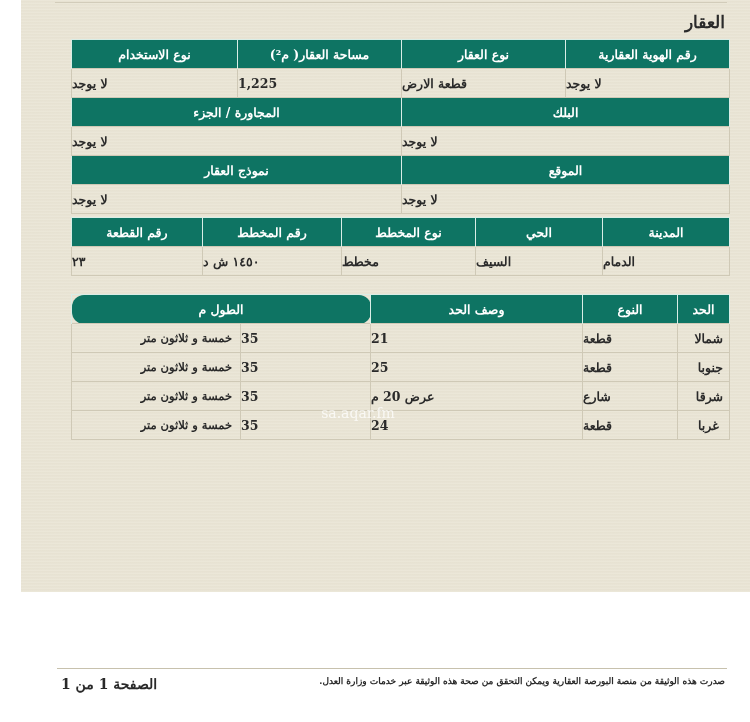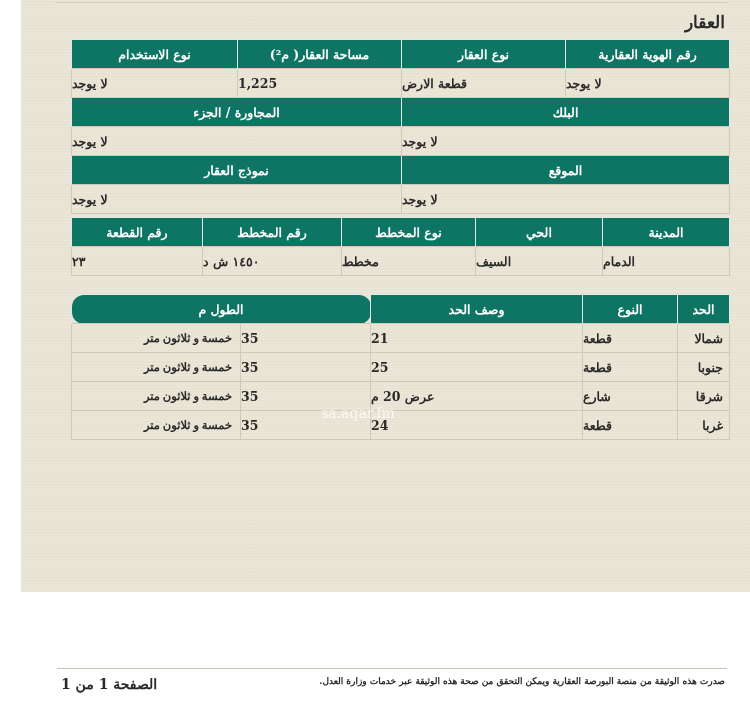--- a/index.html
+++ b/index.html
@@ -34,22 +34,22 @@
   }
   table.grid td {
     color: #2a2a2a; font-size: 12.5px; height: 28px; padding: 0;
     text-align: left; font-weight: bold;
     border: 1px solid #cfc9b6;
   }
   .t1 { left: 50px; top: 39px; width: 658px; }
   .t2 { left: 50px; top: 217px; width: 658px; }
   .t3 { left: 50px; top: 294px; width: 658px; }
   .t3 th.h-len { text-align: center; border-radius: 12px; }
-  .t3 td.dir { text-align: right; padding-right: 6px; padding-left: 20px; }
-  .t3 td.words { text-align: right; padding-right: 8px; font-size: 11.5px; font-family: Liberation Serif, serif; }
+  .t3 td.dir { padding-right: 6px; padding-left: 20px; }
+  .t3 td.words { text-align: right; padding-right: 8px; font-size: 11.5px; }
   .watermark {
     position: absolute; left: 272px; top: 405px; width: 130px; height: 90px;
     text-align: center; color: rgba(255,255,255,0.75); direction: rtl;
   }
   .watermark .wm-big { font-family: "DejaVu Sans", sans-serif; font-size: 48px; line-height: 52px; font-weight: normal; }
   .watermark .wm-url { font-family: "DejaVu Serif", serif; font-size: 14px; line-height: 16px; direction: ltr; }
   .footer-rule {
     position: absolute; left: 36px; top: 668px; width: 670px; height: 0;
     border-top: 1px solid #c7c1ad;
   }

